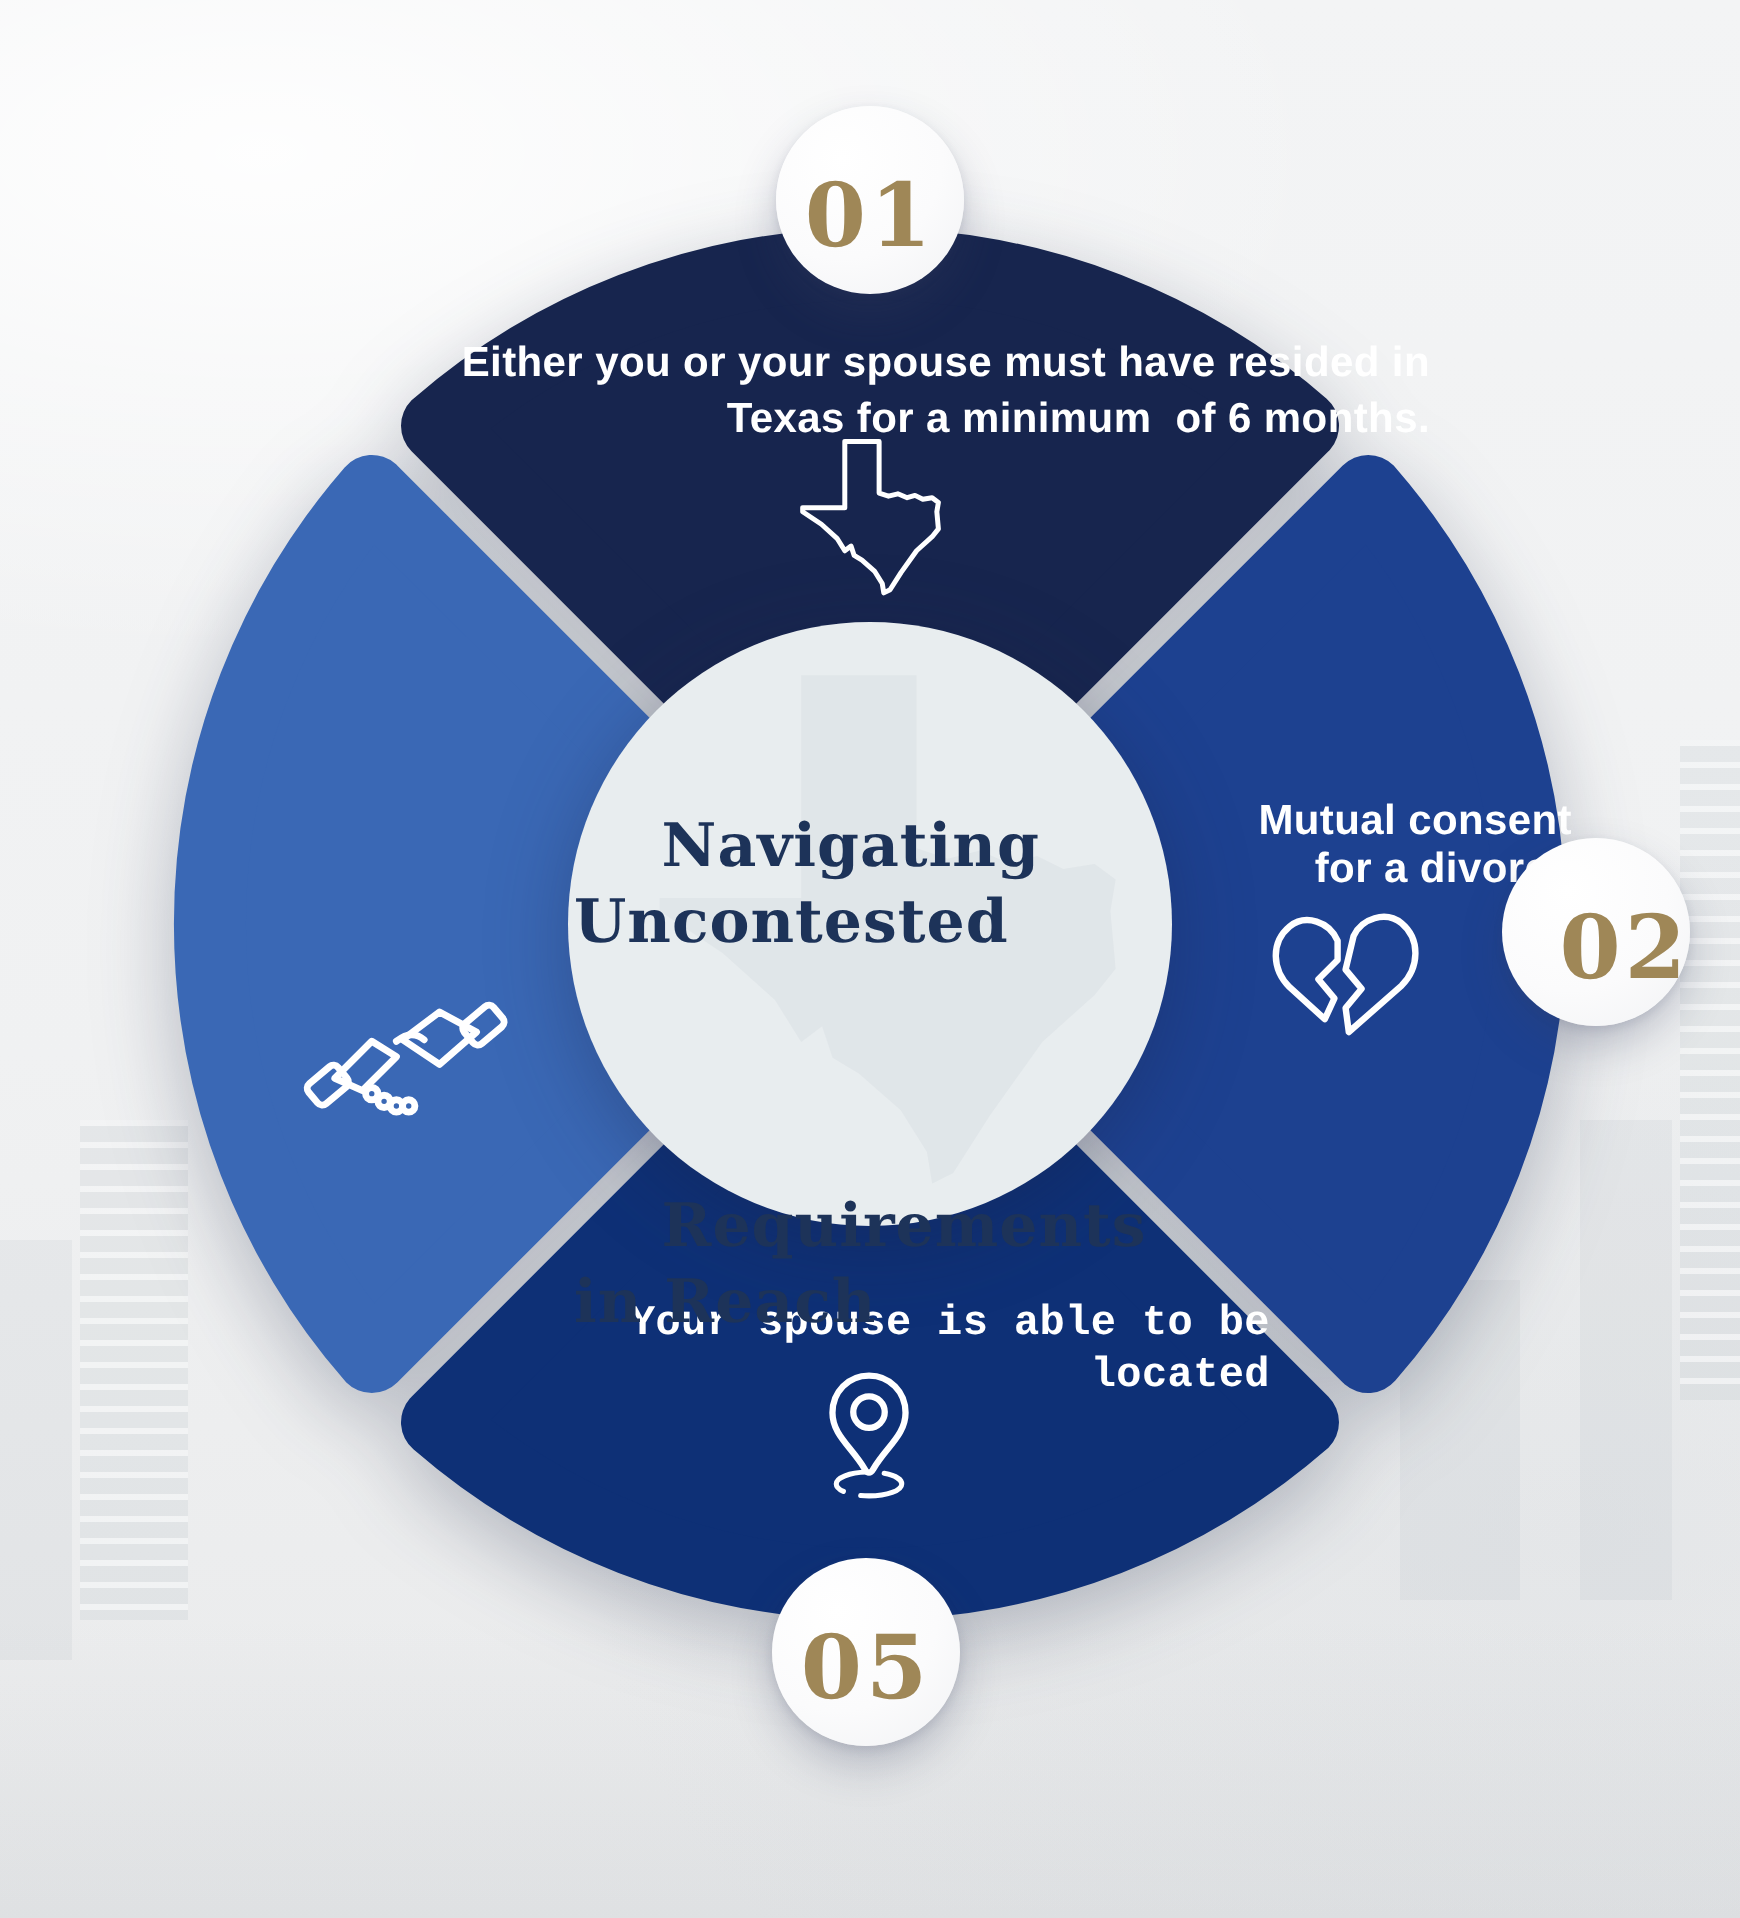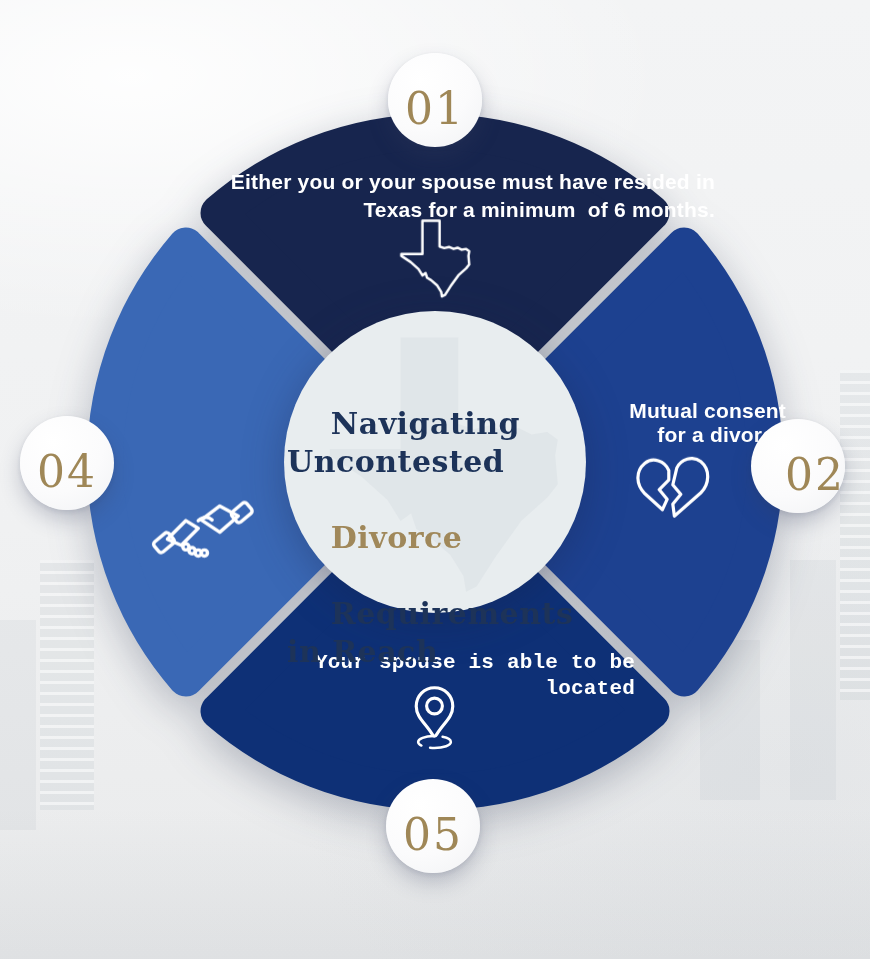--- a/index.html
+++ b/index.html
@@ -33,21 +33,21 @@
     color:#1d3359;font-size:30px;line-height:38px;letter-spacing:.5px;
   }
   .title .accent{color:#a0885a;}
   .badge{
     position:absolute;width:94px;height:94px;border-radius:50%;z-index:4;
     background:radial-gradient(circle at 35% 28%, #ffffff 0%, #fbfbfc 55%, #f1f2f4 100%);
     box-shadow:0 10px 20px rgba(55,65,95,.25), 0 2px 5px rgba(55,65,95,.12);
     display:flex;align-items:center;justify-content:center;
   }
   .badge span{
-    font-family:"DejaVu Serif","Liberation Serif",serif;font-weight:400;
+    font-family:"DejaVu Serif","Liberation Serif",serif;font-weight:700;
     font-size:44px;color:#9f8757;letter-spacing:2px;margin-top:17px;
   }
 </style>
 </head>
 <body>
 
 <div id="canvas">
 
   <div class="bldg windows" style="left:840px;top:370px;width:30px;height:330px;"></div>
   <div class="bldg" style="left:790px;top:560px;width:46px;height:240px;"></div>
@@ -112,31 +112,28 @@
 
   <div class="qtext" style="left:566px;top:399px;width:220px;font-size:21px;line-height:24px;">Mutual consent
 for a divorce</div>
 
   <div class="qtext" style="left:235px;top:650px;width:400px;font-size:21px;line-height:26px;font-family:Liberation Mono, monospace;">Your spouse is able to be located</div>
 
 
   <div class="title" style="left:287px;top:367px;width:300px;">
     <span>Navigating
 Uncontested</span><br>
-    <span class="accent">Divorce</span><br>
+    <br>
     <span>Requirements
 in Reach</span>
   </div>
 
   <div class="badge" style="left:388px;top:53px;">
     <span>01</span>
   </div>
   <div class="badge" style="left:751px;top:419px;justify-content:flex-end;">
     <span>02</span>
   </div>
   <div class="badge" style="left:386px;top:779px;">
     <span>05</span>
   </div>
-  <div class="badge" style="left:20px;top:416px;">
-    <span>04</span>
-  </div>
 
 </div>
 
 </body></html>

